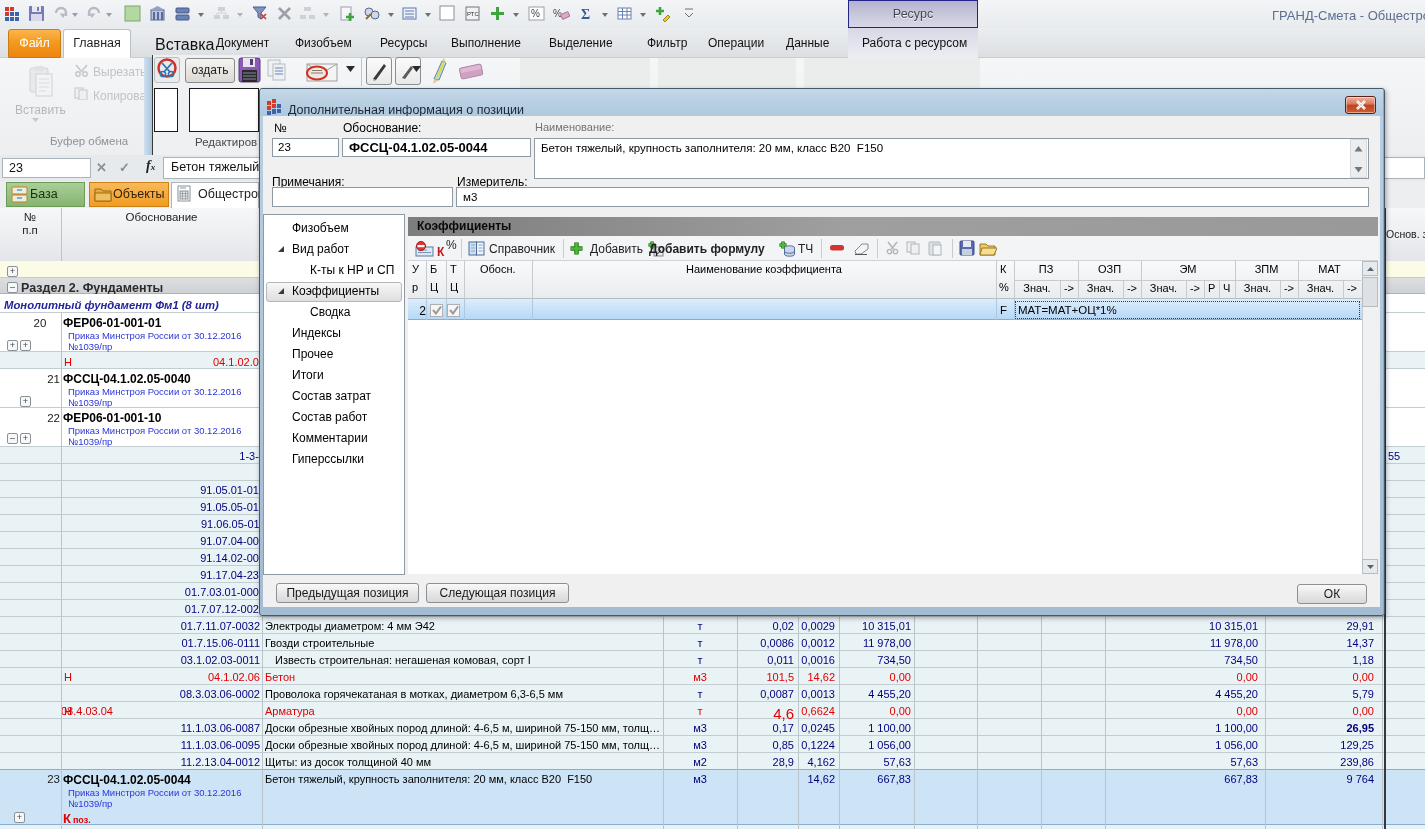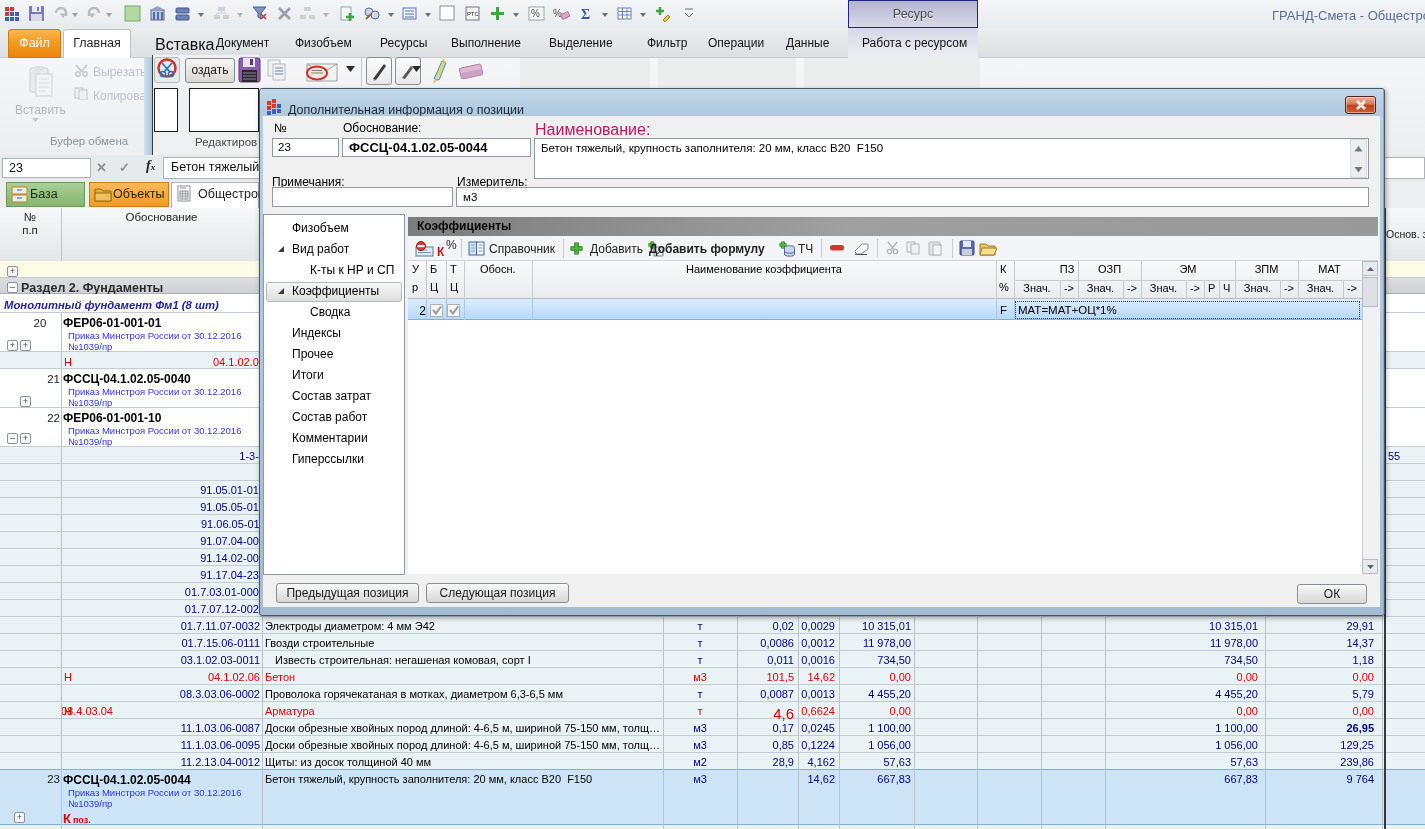--- a/index.html
+++ b/index.html
@@ -455,21 +455,21 @@
 <div class="a" style="left:288px;top:103px;white-space:nowrap;font-size:12.5px;color:#1c2533;">Дополнительная информация о позиции</div>
 <div class="a" style="left:1345px;top:96px;width:31px;height:18px;background:linear-gradient(#f0b29e,#d9765a 45%,#c0421f 50%,#cf5d36);border:1px solid #5c1f1f;box-sizing:border-box;border-radius:3px;box-shadow:inset 0 0 0 1px rgba(255,255,255,0.45);"></div>
 <svg class="a" style="left:1355px;top:99px;" width="12" height="12" viewBox="0 0 12 12">
     <path d="M2 2 L10 10 M10 2 L2 10" stroke="#fff" stroke-width="2.6"></path>
     <path d="M2 2 L10 10 M10 2 L2 10" stroke="#3a1010" stroke-width="0.6" opacity="0.3"></path>
   </svg>
 <div class="a" style="left:263px;top:116px;width:1117px;height:491px;background:#f0f0f0;"></div>
 <div class="a" style="left:1383px;top:90px;width:1px;height:524px;background:#49c3ea;"></div>
 <div class="a" style="left:274px;top:121px;white-space:nowrap;font-size:12px;color:#000;">№</div>
 <div class="a" style="left:343px;top:121px;white-space:nowrap;font-size:12px;color:#000;">Обоснование:</div>
-<div class="a" style="left:535px;top:121px;white-space:nowrap;font-size:16px;color:#be185d;">Наименование:</div>
+<div class="a" style="left:535px;top:121px;white-space:nowrap;font-size:11px;color:#737373;">Наименование:</div>
 <div class="a" style="left:272px;top:138px;width:67px;height:19px;background:#fff;border:1px solid #8e99a3;box-sizing:border-box;font-size:11.5px;color:#000;padding:2px 0 0 5px;">23</div>
 <div class="a" style="left:342px;top:138px;width:189px;height:19px;background:#fff;border:1px solid #8e99a3;box-sizing:border-box;font-size:13px;font-weight:bold;color:#000;padding:1px 0 0 6px;">ФССЦ-04.1.02.05-0044</div>
 <div class="a" style="left:534px;top:138px;width:835px;height:41px;background:#fff;border:1px solid #8e99a3;box-sizing:border-box;font-size:11.5px;color:#000;padding:3px 0 0 6px;">Бетон тяжелый, крупность заполнителя: 20 мм, класс В20&nbsp; F150</div>
 <div class="a" style="left:1350px;top:139px;width:17px;height:39px;background:#ebedee;border:1px solid #d8dadc;box-sizing:border-box;"></div>
 <svg class="a" style="left:1354px;top:145px;" width="9" height="8" viewBox="0 0 9 8">
     <path d="M0.5 6.5 L8.5 6.5 L4.5 1 Z" fill="#6e7880"></path>
   </svg>
 <svg class="a" style="left:1354px;top:166px;" width="9" height="8" viewBox="0 0 9 8">
     <path d="M0.5 1 L8.5 1 L4.5 6.5 Z" fill="#6e7880"></path>
   </svg>
@@ -591,21 +591,21 @@
 <div class="a" style="left:412px;top:263px;white-space:nowrap;font-size:11px;color:#000;">У</div>
 <div class="a" style="left:412px;top:281px;white-space:nowrap;font-size:11px;color:#000;">р</div>
 <div class="a" style="left:430px;top:263px;white-space:nowrap;font-size:11px;color:#000;">Б</div>
 <div class="a" style="left:430px;top:281px;white-space:nowrap;font-size:11px;color:#000;">Ц</div>
 <div class="a" style="left:450px;top:263px;white-space:nowrap;font-size:11px;color:#000;">Т</div>
 <div class="a" style="left:450px;top:281px;white-space:nowrap;font-size:11px;color:#000;">Ц</div>
 <div class="a" style="left:480px;top:263px;white-space:nowrap;font-size:11px;color:#000;">Обосн.</div>
 <div class="a" style="left:0px;top:263px;white-space:nowrap;left:532px;width:464px;text-align:center;font-size:11px;color:#000;">Наименование коэффициента</div>
 <div class="a" style="left:1000px;top:263px;white-space:nowrap;font-size:11px;color:#000;">К</div>
 <div class="a" style="left:999px;top:281px;white-space:nowrap;font-size:11px;color:#000;">%</div>
-<div class="a" style="left:0px;top:263px;white-space:nowrap;left:1014px;width:64px;text-align:center;font-size:11px;color:#000;padding-left:21px;">ПЗ</div>
+<div class="a" style="left:0px;top:263px;white-space:nowrap;left:1014px;width:64px;text-align:center;font-size:11px;color:#000;">ПЗ</div>
 <div class="a" style="left:0px;top:263px;white-space:nowrap;left:1078px;width:63px;text-align:center;font-size:11px;color:#000;">ОЗП</div>
 <div class="a" style="left:0px;top:263px;white-space:nowrap;left:1141px;width:94px;text-align:center;font-size:11px;color:#000;">ЭМ</div>
 <div class="a" style="left:0px;top:263px;white-space:nowrap;left:1235px;width:63px;text-align:center;font-size:11px;color:#000;">ЗПМ</div>
 <div class="a" style="left:0px;top:263px;white-space:nowrap;left:1298px;width:63px;text-align:center;font-size:11px;color:#000;">МАТ</div>
 <div class="a" style="left:0px;top:282px;white-space:nowrap;left:1014px;width:46px;text-align:center;font-size:11px;color:#000;">Знач.</div>
 <div class="a" style="left:0px;top:282px;white-space:nowrap;left:1078px;width:45px;text-align:center;font-size:11px;color:#000;">Знач.</div>
 <div class="a" style="left:0px;top:282px;white-space:nowrap;left:1141px;width:45px;text-align:center;font-size:11px;color:#000;">Знач.</div>
 <div class="a" style="left:0px;top:282px;white-space:nowrap;left:1235px;width:45px;text-align:center;font-size:11px;color:#000;">Знач.</div>
 <div class="a" style="left:0px;top:282px;white-space:nowrap;left:1298px;width:45px;text-align:center;font-size:11px;color:#000;">Знач.</div>
 <div class="a" style="left:0px;top:282px;white-space:nowrap;left:1060px;width:18px;text-align:center;font-size:11px;color:#000;">-&gt;</div>

